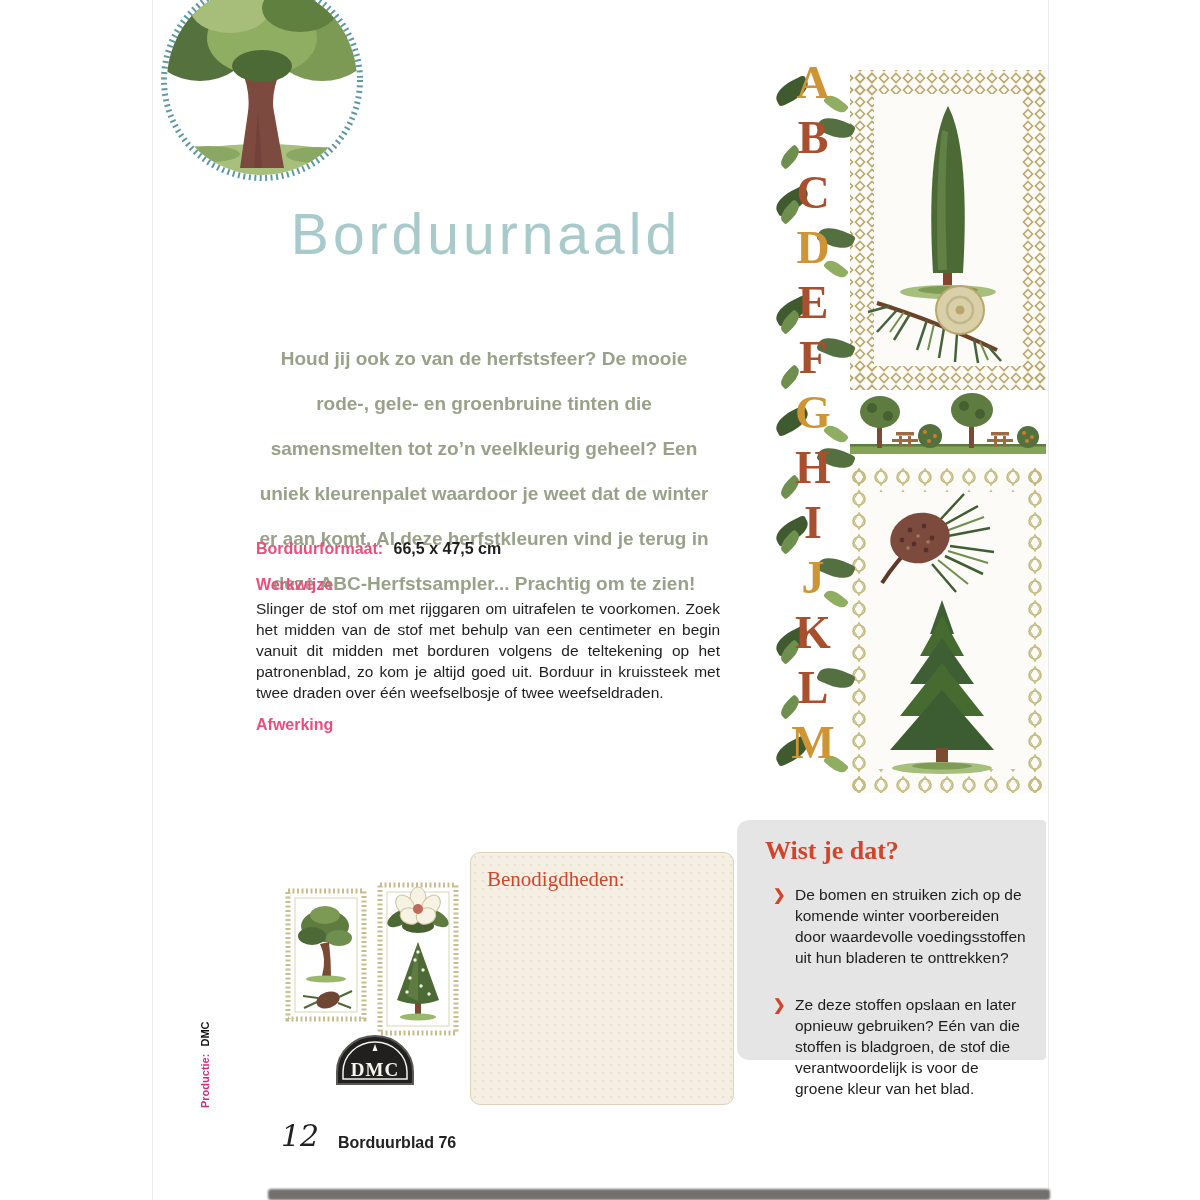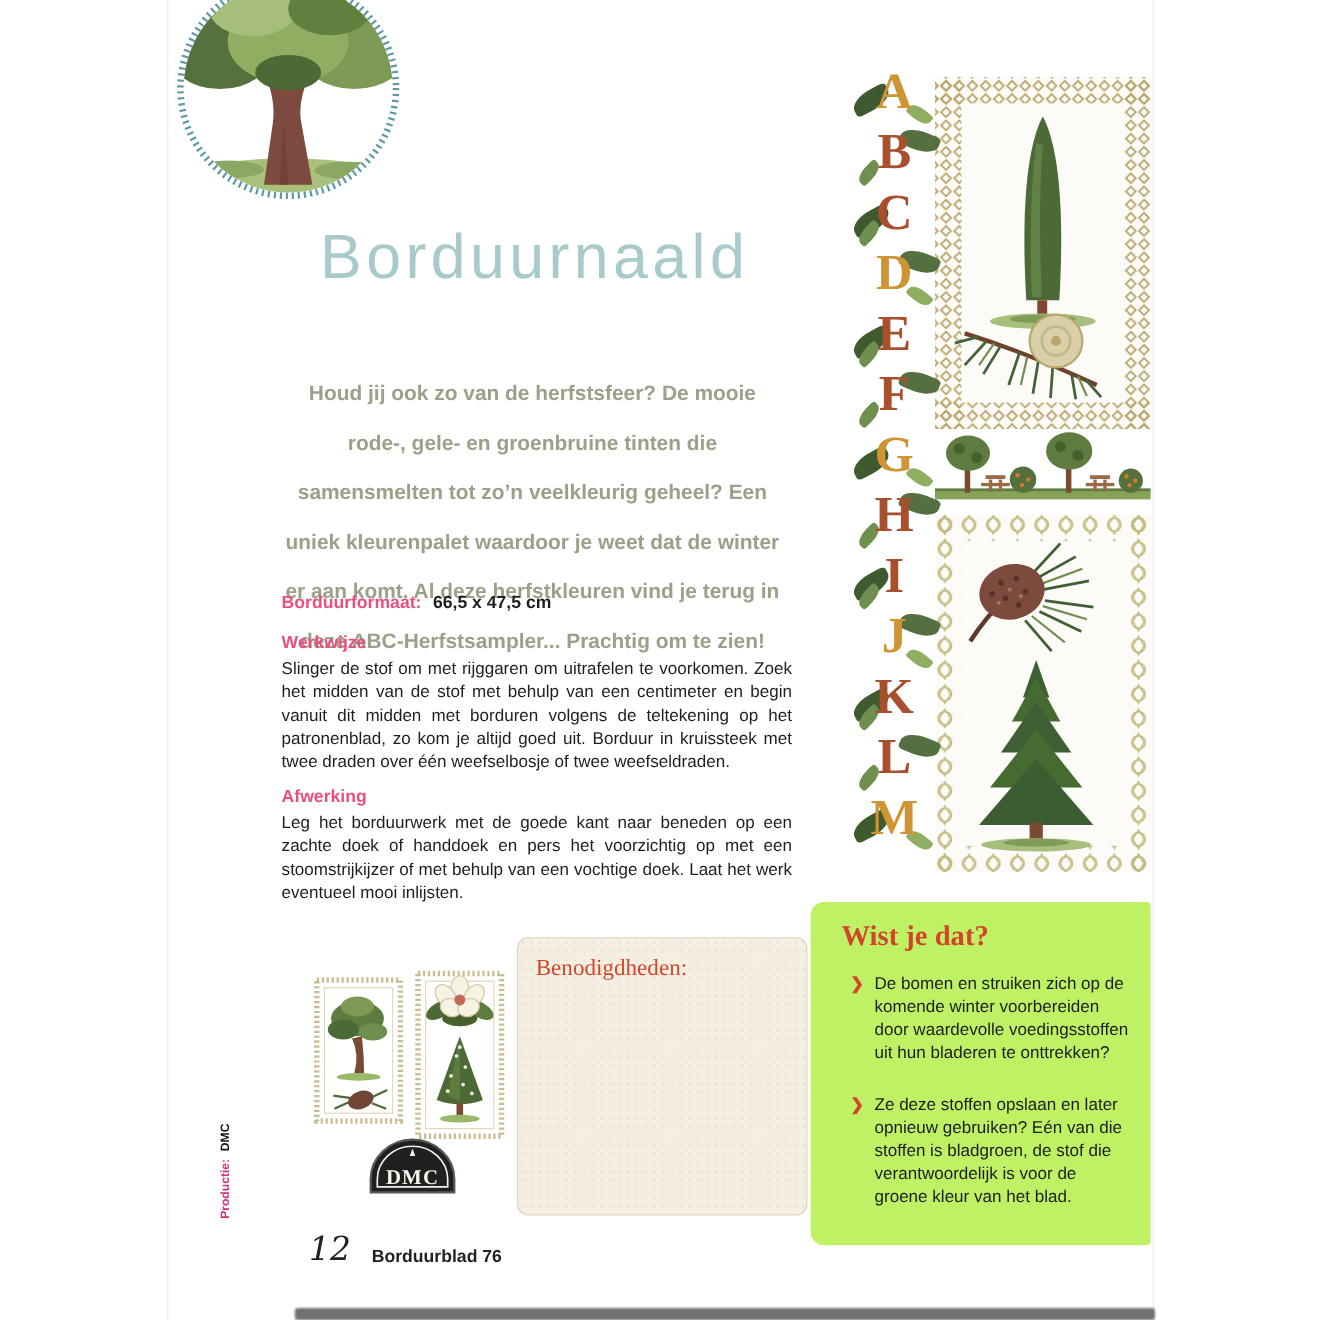--- a/index.html
+++ b/index.html
@@ -35,21 +35,21 @@
   
   .benobox{position:absolute;left:470px;top:852px;width:264px;height:253px;box-sizing:border-box;
        background-color:#f4efe2;border:1px solid #ddd3bb;border-radius:10px;
        background-image:radial-gradient(#e8e0c9 1.1px, transparent 1.2px);background-size:8px 8px;
        padding:14px 16px;z-index:1;}
   .beno-title{font-family:"Liberation Serif",serif;font-weight:normal;font-size:21px;
        color:#d2452b;margin:0 0 12px 0;}
   .beno-body{font-size:15px;line-height:20.5px;color:#1c1c1c;text-align:left;}
 
   
-  .wistbox{position:absolute;left:737px;top:820px;width:309px;height:312px;background:#bef264;
+  .wistbox{position:absolute;left:737px;top:820px;width:309px;height:240px;background:#e5e5e5;
        border-radius:12px 4px 4px 12px;z-index:1;}
   .wist-title{position:absolute;left:28px;top:16px;font-family:"Liberation Serif",serif;
        font-weight:bold;font-size:26px;color:#d2452b;}
   .wist-list{position:absolute;left:58px;top:64px;width:232px;margin:0;padding:0;}
   .wist-list li{position:relative;list-style:none;font-size:15.5px;line-height:21px;
        color:#1c1c1c;margin-bottom:26px;}
   .wist-chevron{position:absolute;left:-22px;top:0;color:#d2452b;font-weight:bold;font-size:15px;}
 
   
   .sampler{position:absolute;left:782px;top:48px;width:266px;height:745px;}
@@ -117,21 +117,20 @@
   <div class="intro">Houd jij ook zo van de herfstsfeer? De mooie rode-, gele- en groenbruine tinten die samensmelten tot zo’n veelkleurig geheel? Een uniek kleurenpalet waardoor je weet dat de winter er aan komt. Al deze herfstkleuren vind je terug in deze ABC-Herfstsampler... Prachtig om te zien!</div>
 
   <div class="format">
     <span class="lbl">Borduurformaat:</span>
     <span class="val">66,5 x 47,5 cm</span>
   </div>
 
   <div class="sec-h h1">Werkwijze</div>
   <div class="sec-b b1">Slinger de stof om met rijggaren om uitrafelen te voorkomen. Zoek het midden van de stof met behulp van een centimeter en begin vanuit dit midden met borduren volgens de teltekening op het patronenblad, zo kom je altijd goed uit. Borduur in kruissteek met twee draden over één weefselbosje of twee weefseldraden.</div>
   <div class="sec-h h2">Afwerking</div>
-  <div class="sec-b b2">Leg het borduurwerk met de goede kant naar beneden op een zachte doek of handdoek en pers het voorzichtig op met een stoomstrijkijzer of met behulp van een vochtige doek. Laat het werk eventueel mooi inlijsten.</div>
 
   <div class="benobox">
     <div class="beno-title">Benodigdheden:</div>
   </div>
 
   <svg class="bm1" width="82" height="134" viewBox="0 0 82 134">
     <rect x="3" y="3" width="76" height="128" fill="#ffffff" stroke="#c9bd8f" stroke-width="5" stroke-dasharray="2 2.5"></rect>
     <rect x="10" y="10" width="62" height="114" fill="none" stroke="#ddd5b5" stroke-width="1"></rect>
     <ellipse cx="40" cy="38" rx="24" ry="16" fill="#5e7c40"></ellipse>
     <ellipse cx="27" cy="48" rx="14" ry="9" fill="#4c6a35"></ellipse>

